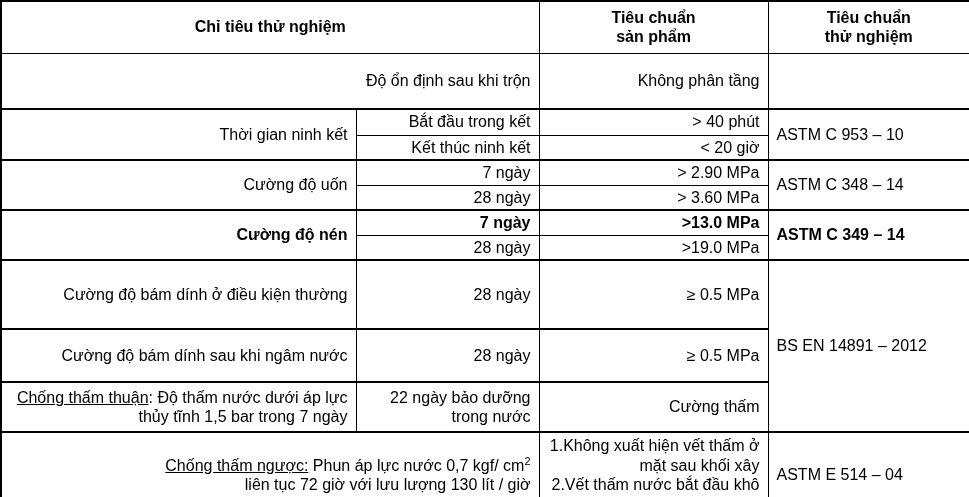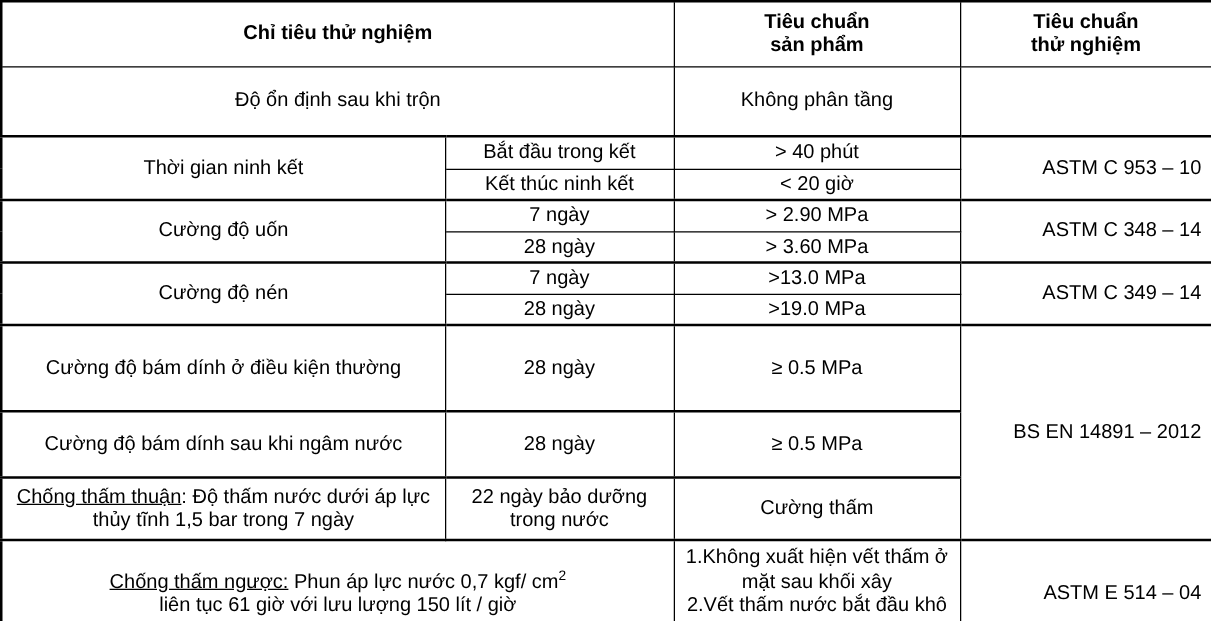--- a/index.html
+++ b/index.html
@@ -31,30 +31,30 @@
     background: #ffffff;
   }
   .spec-table th {
     font-weight: bold;
     text-align: center;
     padding: 4px 4px;
   }
   
   .gt td, .gt th { border-top-width: 2px; }
   
-  td.test-col { text-align: right; }
-  td.crit-col, td.sub-col, td.prod-col { text-align: center; }
+  td.test-col { text-align: left; }
+  td.crit-col, td.sub-col, td.prod-col { text-align: right; }
   
   tr.h-header { height: 52px; }
   tr.h-r1  { height: 56px; }
   tr.h-r2  { height: 26px; padding-left: 40px; }
   tr.h-r3  { height: 24px; }
   tr.h-r4  { height: 25px; }
   tr.h-r5  { height: 24px; }
-  tr.h-r6  { height: 24px; }
+  tr.h-r6  { height: 24px; font-weight: bold; }
   tr.h-r7  { height: 24px; }
   tr.h-r8  { height: 69px; }
   tr.h-r9  { height: 53px; margin-top: 20px; }
   tr.h-r10 { height: 50px; }
   tr.h-r11 { height: 86px; }
   .u { text-decoration: underline; }
   sup { font-size: 11px; line-height: 0; }
 </style>
 </head>
 <body>
@@ -136,21 +136,21 @@
     <td class="crit-col">
       <span class="u">Chống thấm thuận</span><span>: Độ thấm nước dưới áp lực thủy tĩnh 1,5 bar trong 7 ngày</span>
     </td>
     <td class="sub-col">22 ngày bảo dưỡng trong nước</td>
     <td class="prod-col">Cường thấm</td>
   </tr>
 
   <tr class="h-r11 gt">
     <td colspan="2" class="crit-col">
       <span class="u">Chống thấm ngược:</span><span> Phun áp lực nước 0,7 kgf/ cm</span><sup>2</sup><br>
-      <span>liên tục 61 giờ với lưu lượng 150 lít / giờ</span>
+      <span>liên tục 72 giờ với lưu lượng 130 lít / giờ</span>
     </td>
     <td class="prod-col">
       <div>1.Không xuất hiện vết thấm ở mặt sau khối xây</div>
       <div>2.Vết thấm nước bắt đầu khô lại sau 72 giờ</div>
     </td>
     <td class="test-col">ASTM E 514 – 04</td>
   </tr>
 </tbody>
   </table>
 

